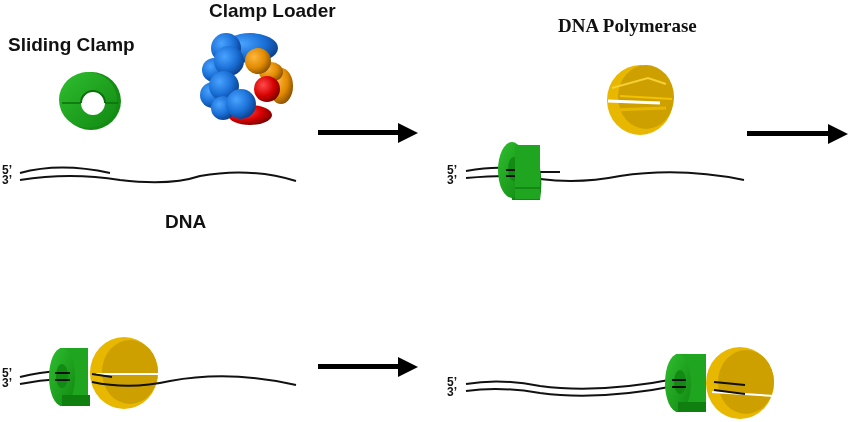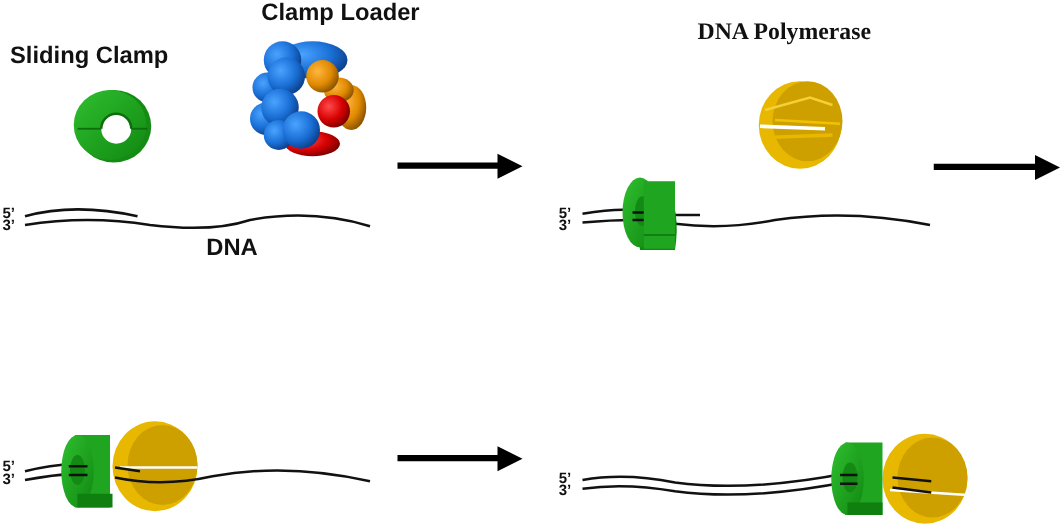--- a/index.html
+++ b/index.html
@@ -9,21 +9,21 @@
   .lbl-big { font-size: 19px; }
   .strand-lbl { position: absolute; font-weight: bold; font-size: 12px; line-height: 10px; color: #111; }
   svg.scene { position: absolute; left: 0; top: 0; }
 </style>
 </head>
 <body>
 
 <div class="label lbl-big" style="left:8px; top:22px;margin-top:12px;">Sliding Clamp</div>
 <div class="label lbl-big" style="left:193px; top:0px;margin-left:16px;">Clamp Loader</div>
 <div class="label lbl-big" style="left:558px; top:15px;font-family:Liberation Serif, serif;">DNA Polymerase</div>
-<div class="label lbl-big" style="left:165px; top:188px;text-align:center;">DNA</div>
+<div class="label lbl-big" style="left:165px; top:211px;text-align:center;">DNA</div>
 
 <div class="strand-lbl" style="left:2px; top:165px;">5’</div>
 <div class="strand-lbl" style="left:2px; top:175px;">3’</div>
 <div class="strand-lbl" style="left:447px; top:165px;">5’</div>
 <div class="strand-lbl" style="left:447px; top:175px;">3’</div>
 <div class="strand-lbl" style="left:2px; top:368px;">5’</div>
 <div class="strand-lbl" style="left:2px; top:378px;">3’</div>
 <div class="strand-lbl" style="left:447px; top:377px;">5’</div>
 <div class="strand-lbl" style="left:447px; top:387px;">3’</div>
 

